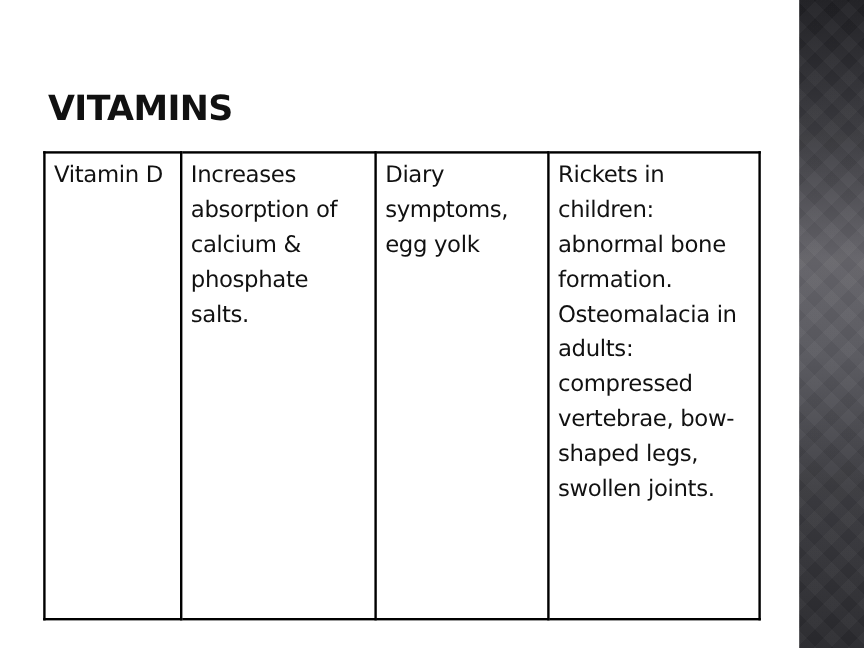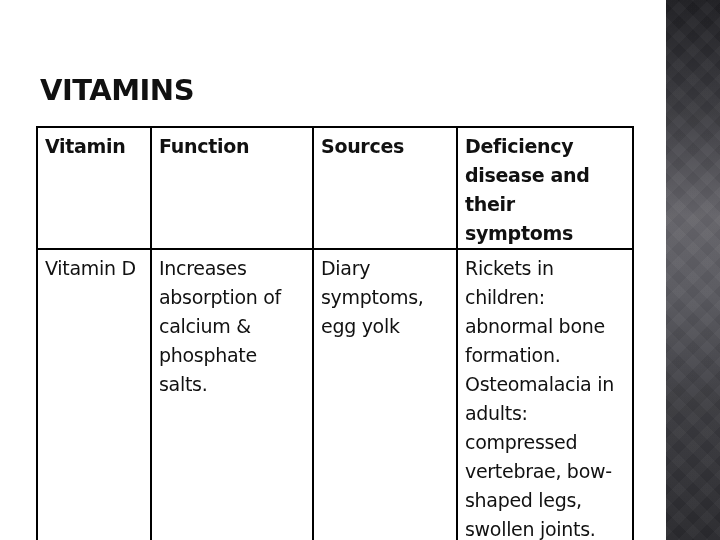--- a/index.html
+++ b/index.html
@@ -71,34 +71,20 @@
   <div class="title">VITAMINS</div>
 
   <table class="vit">
     <colgroup>
       <col style="width:114px">
       <col style="width:162px">
       <col style="width:144px">
       <col style="width:176px">
     </colgroup>
     <tbody>
-        <tr class="head">
-      <td>
-            <span class="cell-text">Vitamin</span>
-          </td>
-      <td>
-            <span class="cell-text">Function</span>
-          </td>
-      <td>
-            <span class="cell-text">Sources</span>
-          </td>
-      <td>
-            <span class="cell-text">Deficiency disease and their symptoms</span>
-          </td>
-    </tr>
     <tr class="body">
       <td>
             <span class="cell-text bold">Vitamin D</span>
           </td>
       <td>
             <span class="cell-text">Increases absorption of calcium &amp; phosphate salts.</span>
           </td>
       <td>
             <span class="cell-text">Diary symptoms, egg yolk</span>
           </td>

